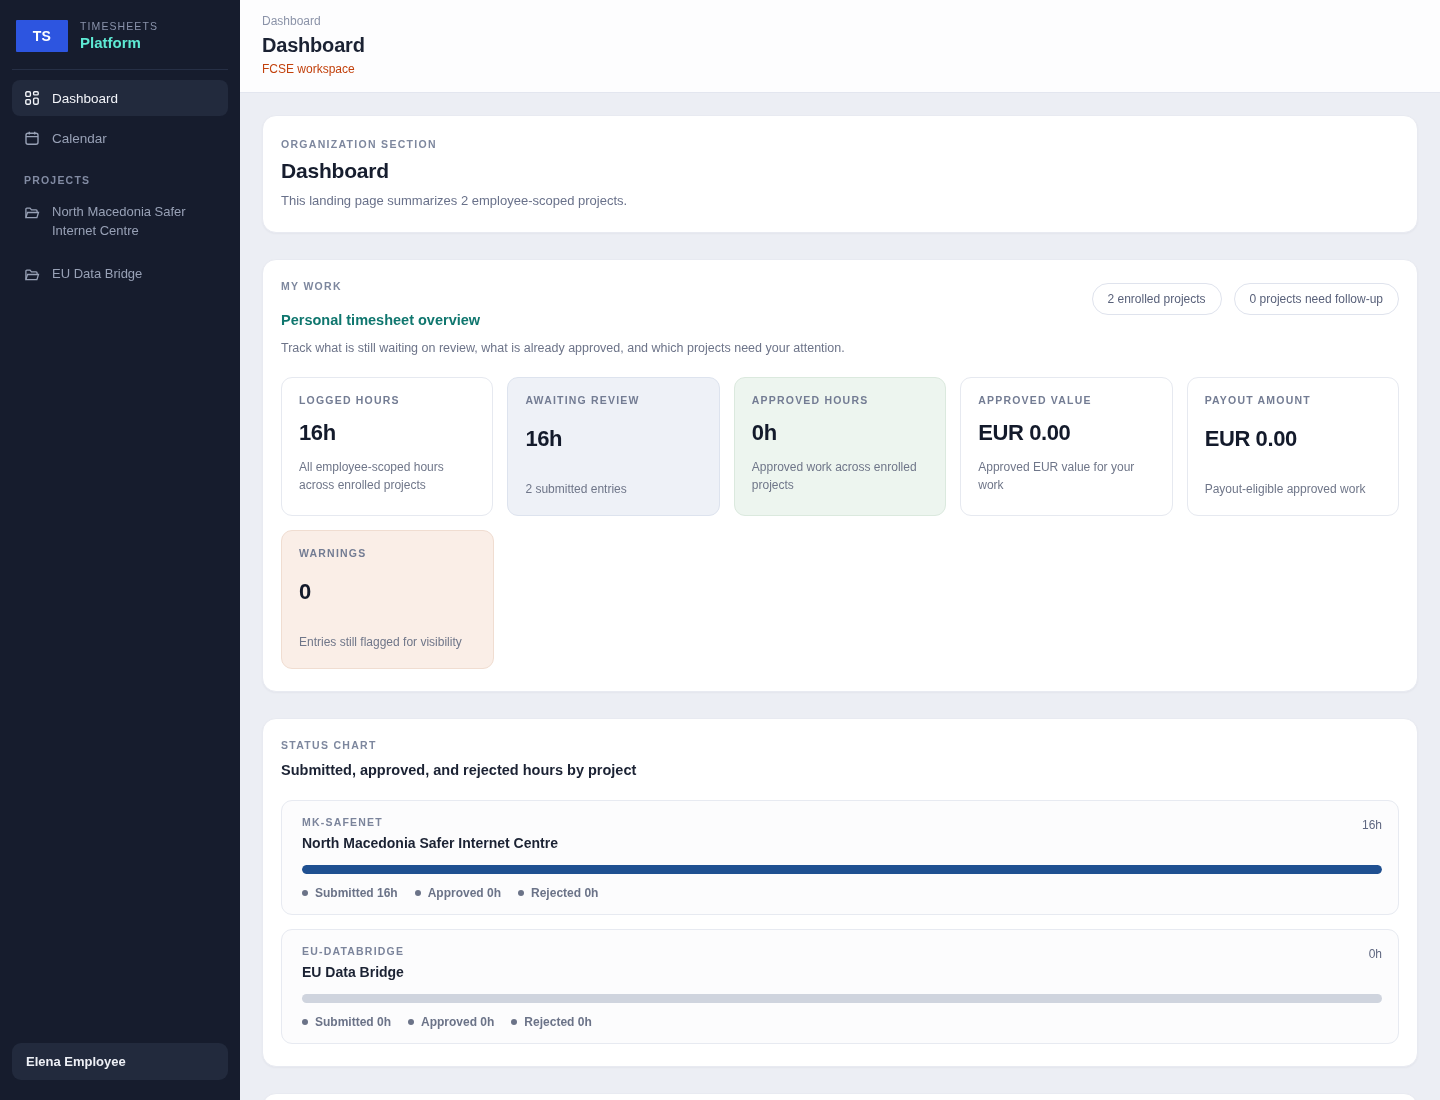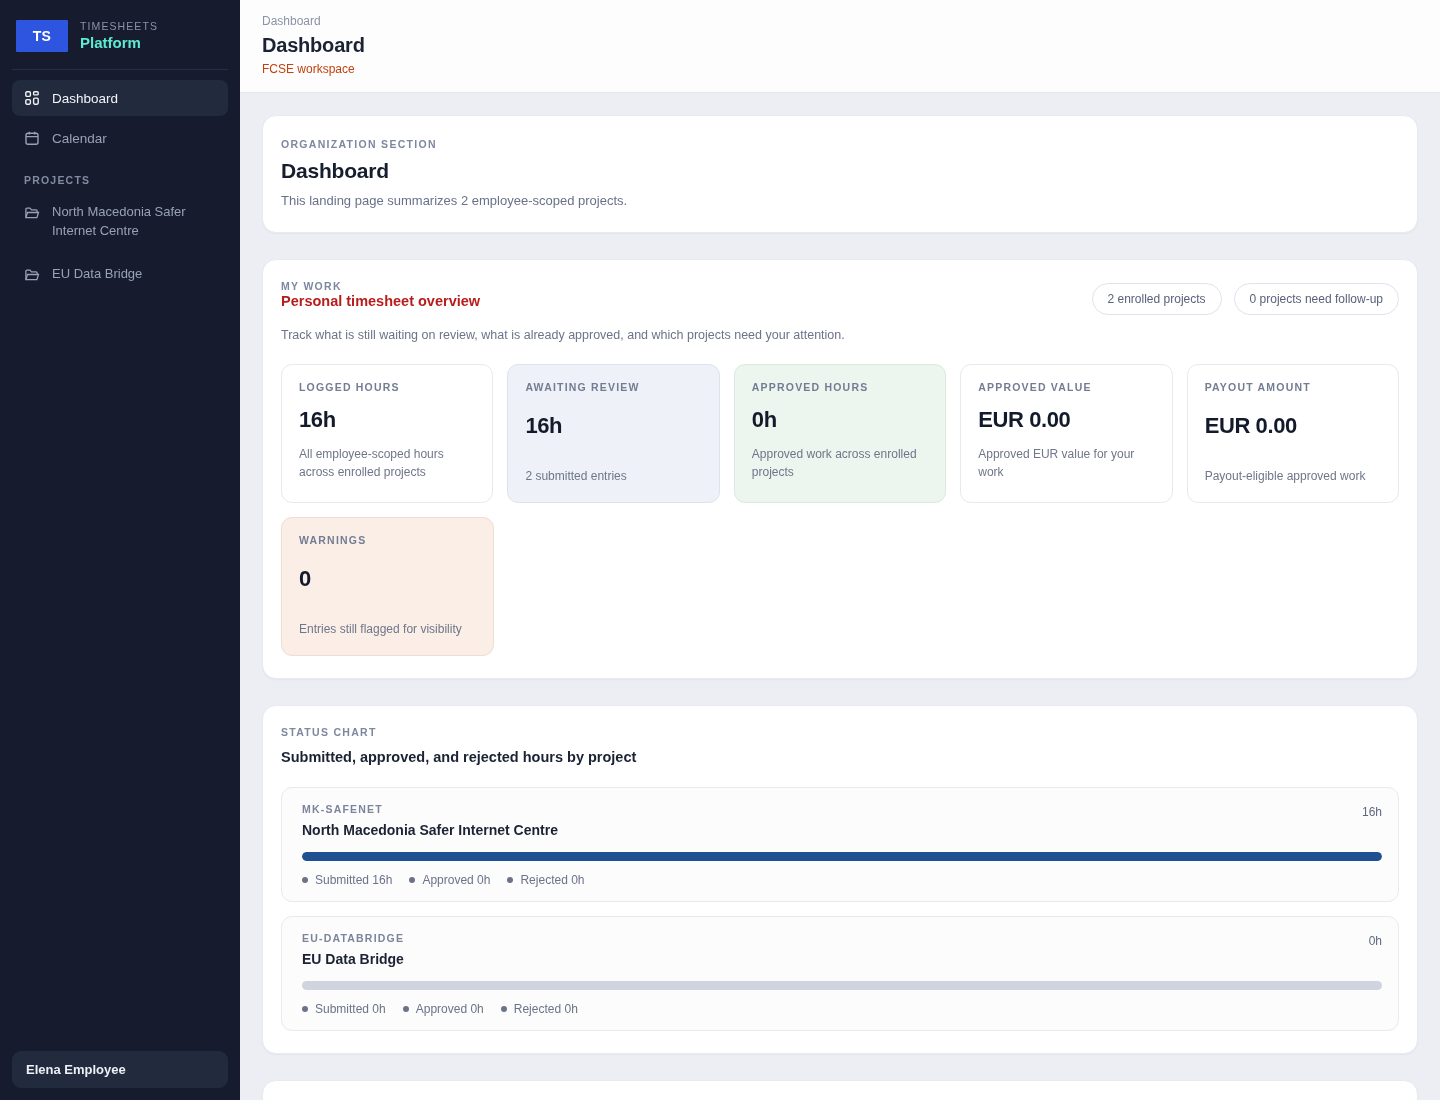--- a/index.html
+++ b/index.html
@@ -44,21 +44,21 @@
     font-size:10.5px; letter-spacing:1.2px; text-transform:uppercase;
     color:#828ba3; font-weight:bold; padding:14px 24px 8px 24px;
   }
   .proj-item {
     display:flex; align-items:flex-start; gap:12px;
     padding:9px 12px; border-radius:8px; margin:0 12px 6px 12px;
     font-size:13px; color:#98a1b6; cursor:pointer; line-height:1.45;
   }
   .proj-item .nav-ico { margin-top:2px; }
 
-  .side-footer { position:absolute; left:0; bottom:0; width:240px; padding:12px; }
+  .side-footer { position:absolute; left:0; bottom:8px; width:240px; padding:12px; }
   .user-chip {
     background:#222a3d; border-radius:9px; padding:11px 14px;
     font-size:13px; font-weight:bold; color:#eef0f6;
   }
 
   
   .main { flex:1; height:1100px; overflow:hidden; display:flex; flex-direction:column; }
   .topbar {
     background:#fdfdfe; padding:14px 0 16px 22px;
     border-bottom:1px solid #e3e6ef; flex:0 0 auto;
@@ -77,21 +77,21 @@
   .eyebrow { font-size:10.5px; letter-spacing:1.3px; text-transform:uppercase; color:#7d879e; font-weight:bold; }
   .card-h1 { font-size:21px; font-weight:bold; color:#161d2e; margin-top:9px; letter-spacing:-.2px; }
   .card-p { font-size:13px; color:#69718a; margin-top:10px; }
 
   
   .org { padding:22px 18px 24px 18px; }
 
   
   .mywork { padding:20px 18px 22px 18px; }
   .mw-head { display:flex; justify-content:space-between; align-items:flex-start; }
-  .mw-title { font-size:14.5px; font-weight:bold; color:#b91c1c; margin-top:1px; }
+  .mw-title { font-size:14.5px; font-weight:bold; color:#0f766e; margin-top:20px; }
   .mw-desc { font-size:12.5px; color:#6d7489; margin-top:13px; }
   .pills { display:flex; gap:12px; margin-top:3px; }
   .pill {
     border:1px solid #dfe3ed; border-radius:999px; padding:8px 15px;
     font-size:12px; color:#59617a; background:#fff; white-space:nowrap;
   }
 
   .stats { display:flex; gap:14px; margin-top:22px; }
   .stat {
     flex:1 1 0; min-width:0;
@@ -115,21 +115,21 @@
   .chart-title { font-size:14.5px; font-weight:bold; color:#1b2233; margin-top:11px; }
   .bars { margin-top:22px; display:flex; flex-direction:column; gap:14px; }
   .bar-card { border:1px solid #e7eaf1; border-radius:11px; background:#fcfcfd; padding:15px 16px 14px 20px; }
   .bar-top { display:flex; justify-content:space-between; align-items:flex-start; }
   .bar-code { font-size:10.5px; letter-spacing:1.2px; text-transform:uppercase; color:#7c8500; color:#7b849b; font-weight:bold; }
   .bar-name { font-size:14px; font-weight:bold; color:#1b2233; margin-top:7px; }
   .bar-total { font-size:12px; color:#5f6780; padding-top:2px; }
   .track { height:9px; border-radius:6px; background:#cfd4de; margin-top:14px; overflow:hidden; }
   .fill { height:100%; border-radius:6px; background:#1f5091; }
   .legend { display:flex; gap:17px; margin-top:12px; }
-  .lg { display:flex; align-items:center; gap:7px; font-size:12px; color:#6b7388; }
+  .lg { display:flex; align-items:center; gap:7px; font-size:12px; color:#6b7388;font-weight:bold; }
   .dot { width:6px;height:6px;border-radius:50%;background:#6b7388;display:block; }
 
   
   .attention { padding:20px 18px 24px 18px; }
 </style>
 </head>
 <body>
 
 <div class="app">
 

